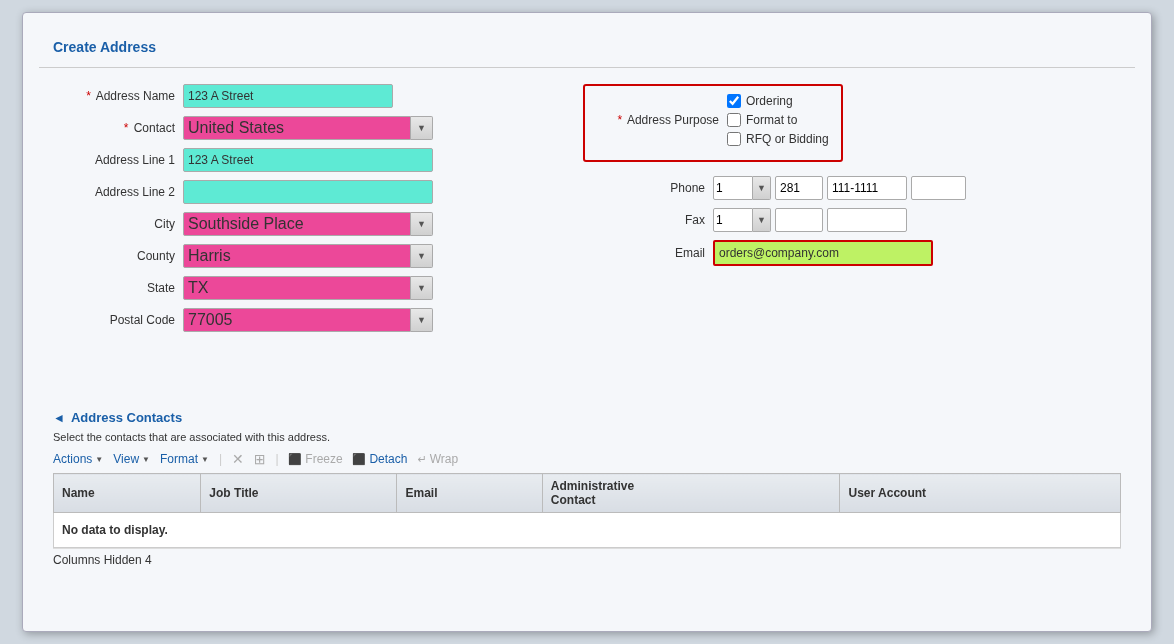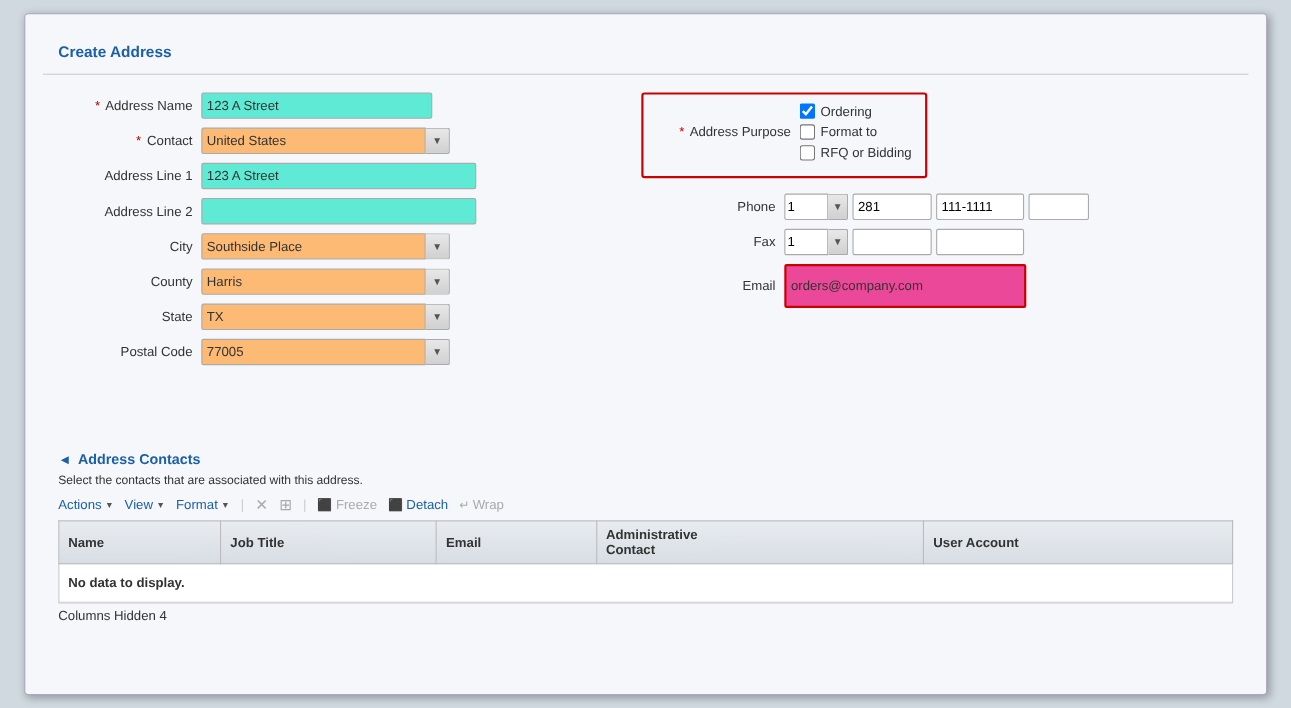--- a/index.html
+++ b/index.html
@@ -75,24 +75,24 @@
     }
     .select-wrapper {
       display: flex;
       align-items: center;
     }
     .select-input {
       height: 24px;
       border: 1px solid #aaa;
       border-radius: 2px 0 0 2px;
       padding: 2px 4px;
-      font-size: 12px;
-      color: #333;
-      background: #fdba74;
-      width: 204px;
+      font-size: 16px;
+      color: #333;
+      background: #ec4899;
+      width: 228px;
       appearance: none;
       -webkit-appearance: none;
     }
     .select-btn {
       height: 24px;
       width: 22px;
       border: 1px solid #aaa;
       border-left: none;
       border-radius: 0 2px 2px 0;
       background: linear-gradient(to bottom, #e8e8e8, #d0d0d0);
@@ -182,21 +182,21 @@
       background: linear-gradient(to bottom, #e8e8e8, #d0d0d0);
       cursor: pointer;
       display: flex;
       align-items: center;
       justify-content: center;
       font-size: 9px;
       color: #555;
     }
     .phone-area {
       height: 24px;
-      width: 72px;
+      width: 48px;
       border: 1px solid #aaa;
       border-radius: 2px;
       padding: 2px 4px;
       font-size: 12px;
     }
     .phone-number {
       height: 24px;
       width: 80px;
       border: 1px solid #aaa;
       border-radius: 2px;
@@ -206,27 +206,27 @@
     .phone-ext {
       height: 24px;
       width: 55px;
       border: 1px solid #aaa;
       border-radius: 2px;
       padding: 2px 4px;
       font-size: 12px;
     }
     
     .email-input-highlighted {
-      height: 40px;
+      height: 26px;
       width: 220px;
       border: 2px solid #cc0000;
       border-radius: 2px;
       padding: 2px 4px;
       font-size: 12px;
-      background: #ec4899;
+      background: #bef264;
       color: #333;
     }
     
     .section-header {
       display: flex;
       align-items: center;
       gap: 6px;
       margin-bottom: 6px;
       margin-top: 10px;
     }

